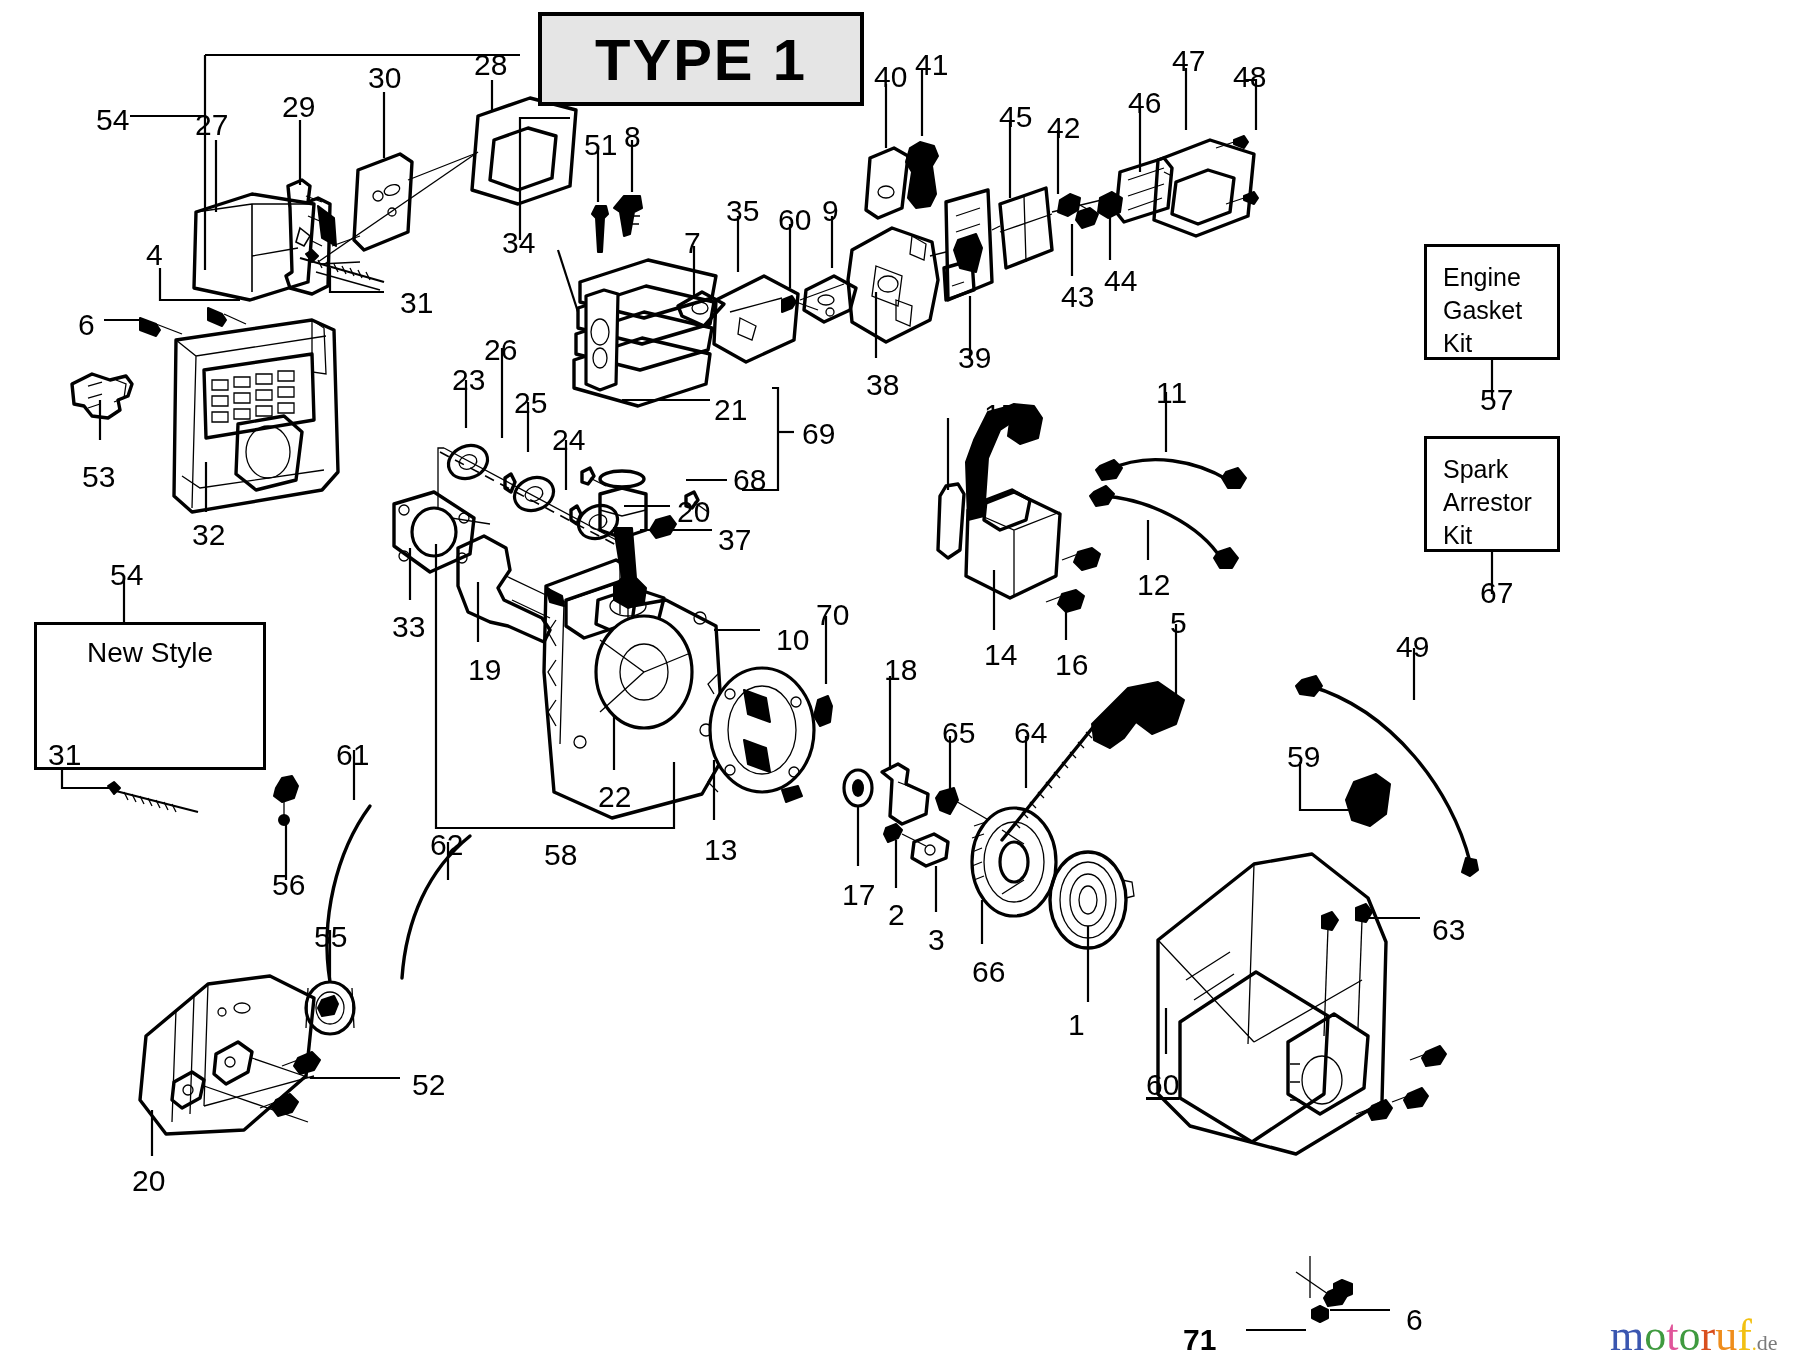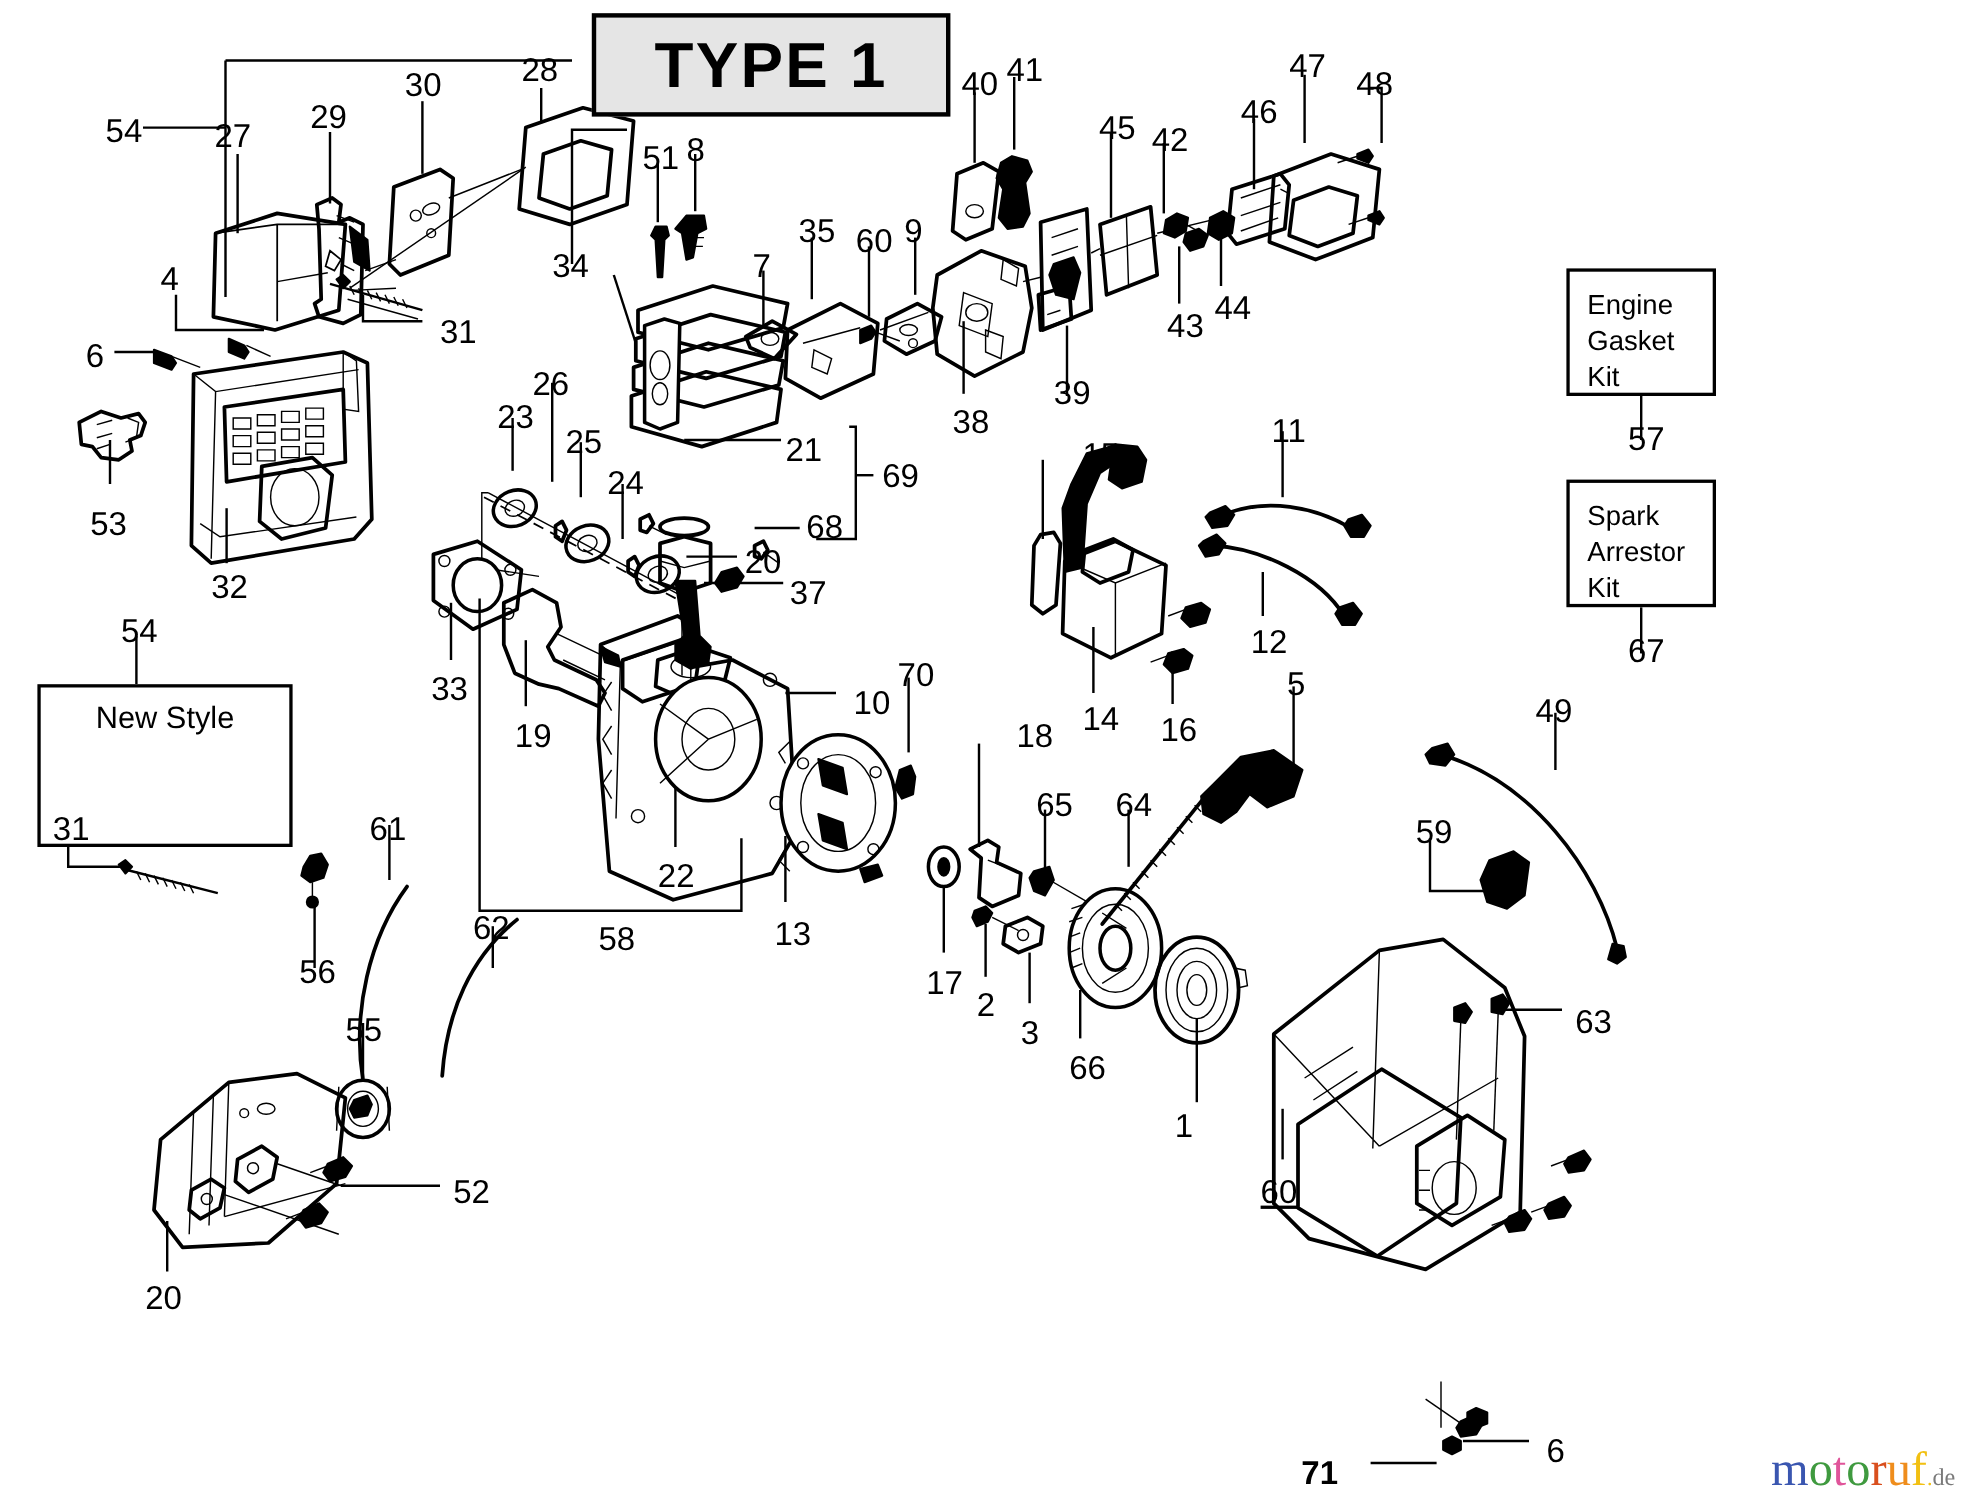--- a/index.html
+++ b/index.html
@@ -500,21 +500,21 @@
       <div class="num" style="left: 733px; top: 465px;">68</div>
       <div class="num" style="left: 677px; top: 497px;">20</div>
       <div class="num" style="left: 718px; top: 525px;">37</div>
       <div class="num" style="left: 392px; top: 612px;">33</div>
       <div class="num" style="left: 468px; top: 655px;">19</div>
       <div class="num" style="left: 598px; top: 782px;">22</div>
       <div class="num" style="left: 544px; top: 840px;">58</div>
       <div class="num" style="left: 776px; top: 625px;">10</div>
       <div class="num" style="left: 816px; top: 600px;">70</div>
       <div class="num" style="left: 704px; top: 835px;">13</div>
-      <div class="num" style="left: 884px; top: 655px; margin-left: 40px;">18</div>
+      <div class="num" style="left: 884px; top: 655px;">18</div>
       <div class="num" style="left: 842px; top: 880px;">17</div>
       <div class="num" style="left: 888px; top: 900px;">2</div>
       <div class="num" style="left: 928px; top: 925px;">3</div>
       <div class="num" style="left: 942px; top: 718px;">65</div>
       <div class="num" style="left: 972px; top: 957px;">66</div>
       <div class="num" style="left: 1014px; top: 718px;">64</div>
       <div class="num" style="left: 984px; top: 400px;">15</div>
       <div class="num" style="left: 984px; top: 640px;">14</div>
       <div class="num" style="left: 1055px; top: 650px;">16</div>
       <div class="num" style="left: 1156px; top: 378px;">11</div>

